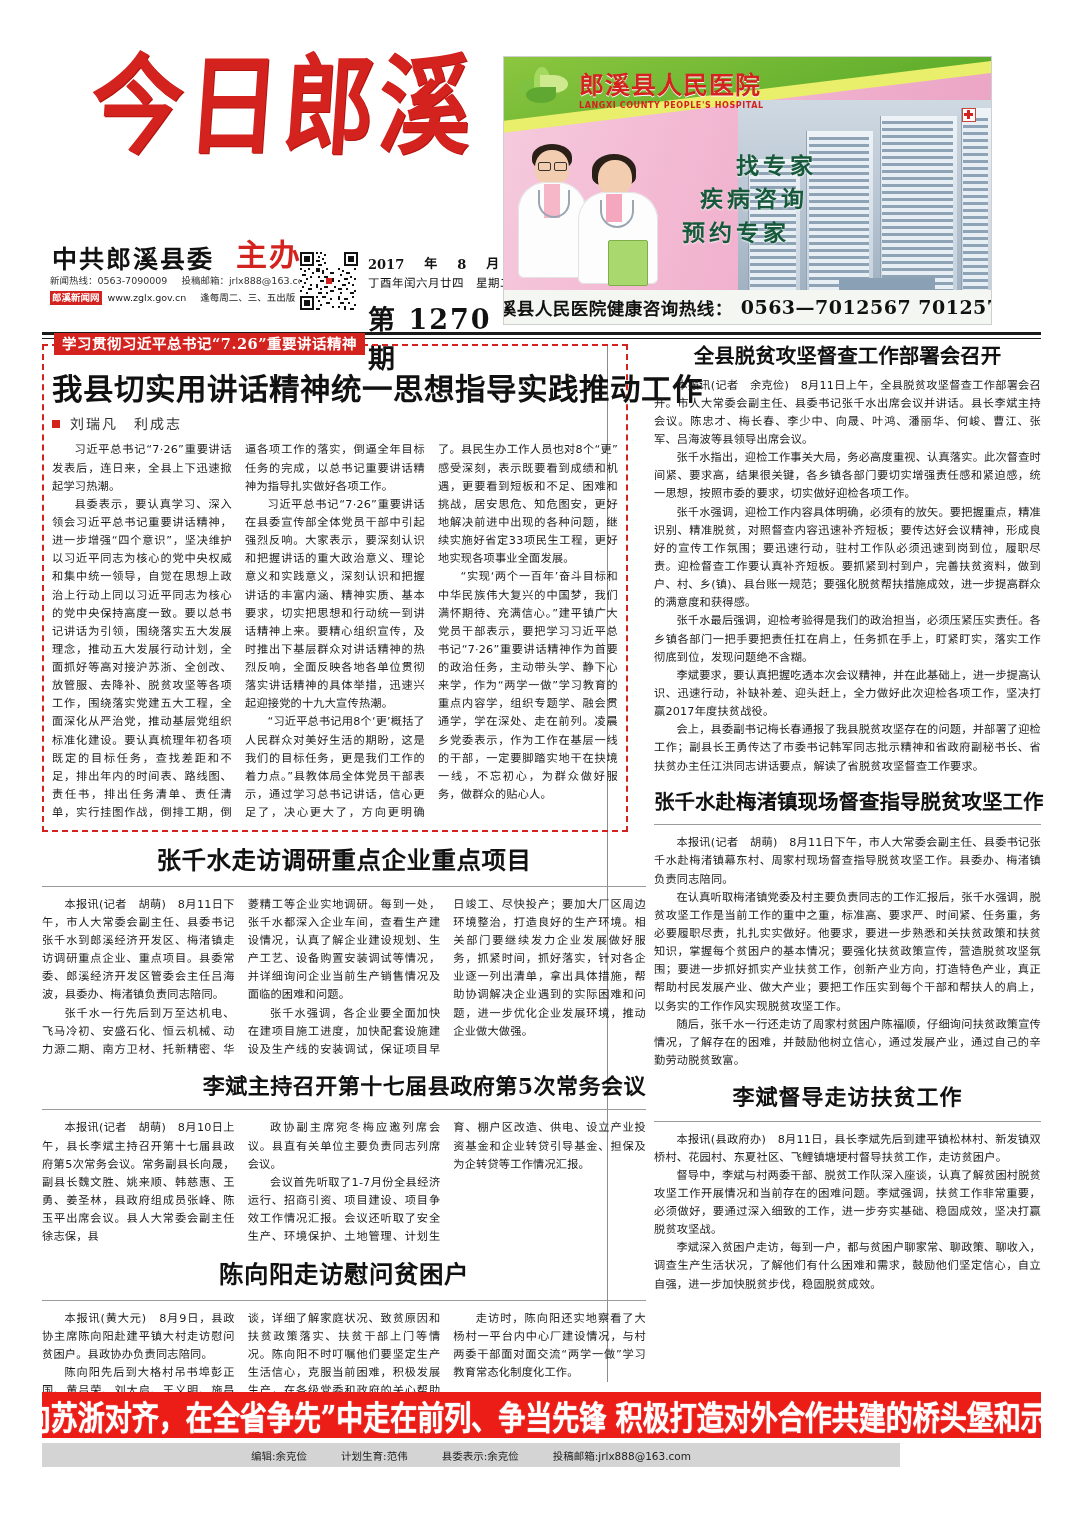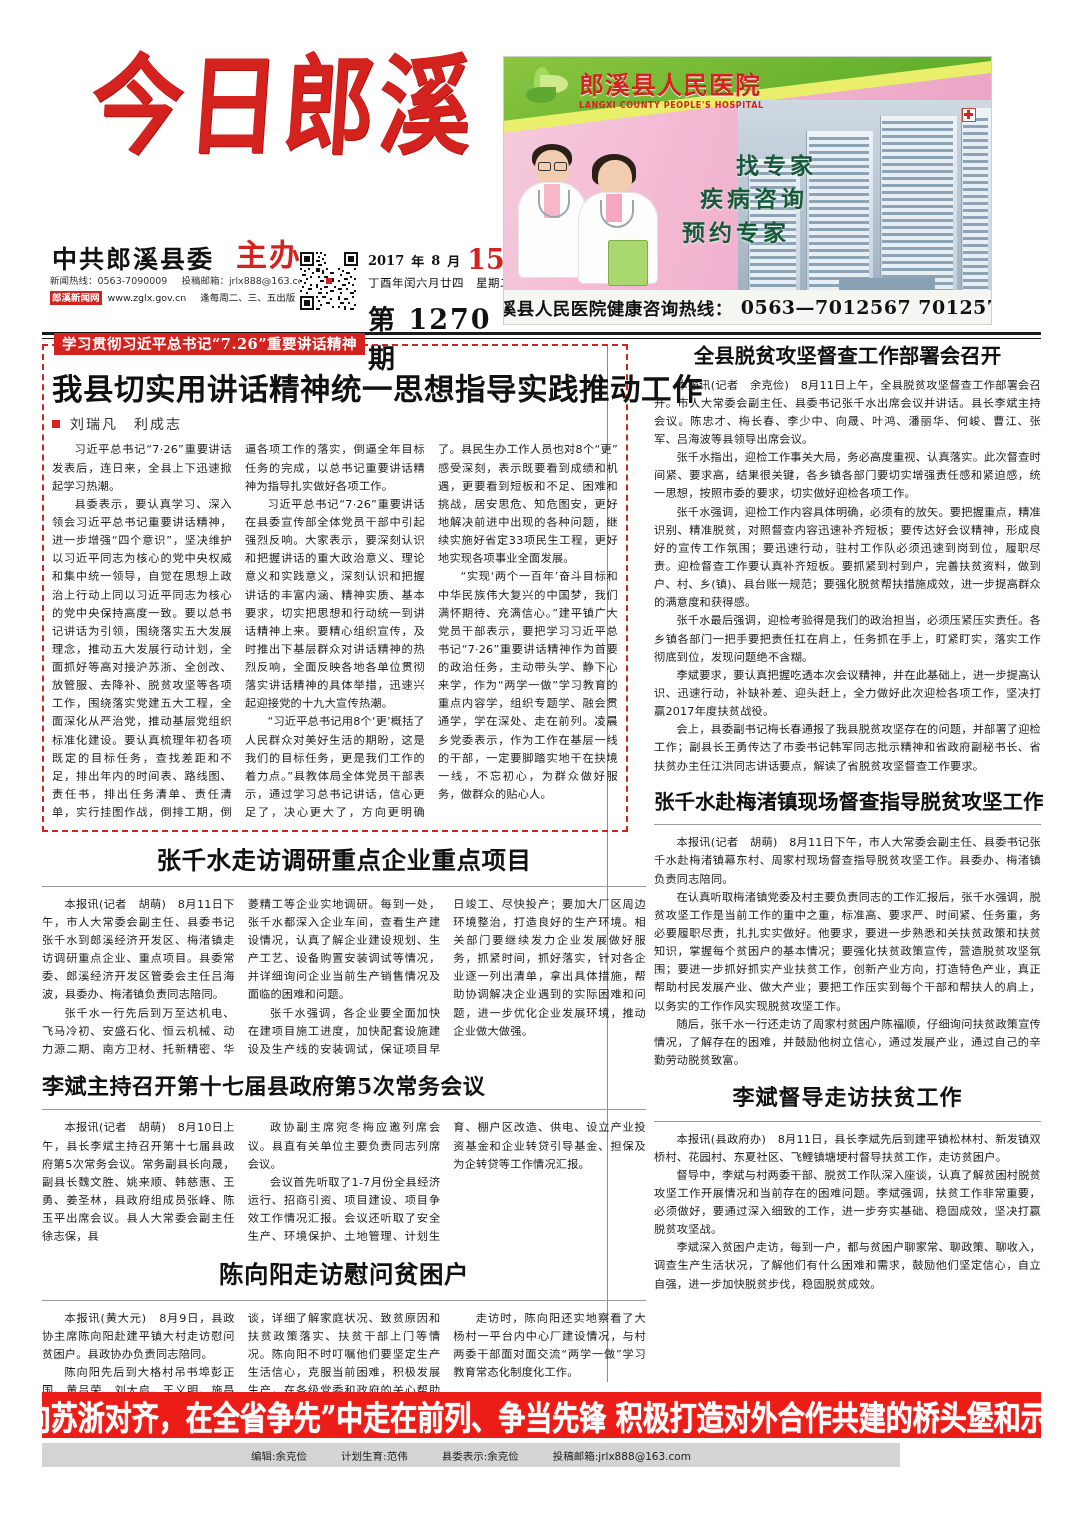--- a/index.html
+++ b/index.html
@@ -40,21 +40,21 @@
   .mh-contact .lbl{letter-spacing:0;}
   .mh-contact .redsite{color:#fff;background:#d4231f;padding:0 2px;font-weight:bold;}
   .mh-contact .sitetxt{color:#222;}
 
   
   .qr{position:absolute;left:300px;top:252px;width:58px;height:58px;background:#fff;}
   .qr svg{display:block;}
 
   
   .mh-date{position:absolute;left:368px;top:248px;width:128px;}
-  .dateline1{display:flex;align-items:center;gap:7px;font-family:"DejaVu Serif","Liberation Serif",serif;font-weight:bold;font-size:13px;color:#111;}
+  .dateline1{display:flex;align-items:flex-end;gap:20px;font-family:"DejaVu Serif","Liberation Serif",serif;font-weight:bold;font-size:13px;color:#111;}
   .dateline1 .big{font-size:27px;color:#d4231f;font-weight:bold;line-height:0.9;}
   .dateline2{font-size:11.5px;color:#111;margin-top:2px;letter-spacing:0.5px;white-space:nowrap;}
   .issue{font-family:"DejaVu Serif","Liberation Serif",serif;font-weight:bold;font-size:27px;color:#111;margin-top:8px;letter-spacing:2px;}
 
   
   .ad{position:absolute;left:503px;top:56px;width:487px;height:267px;overflow:hidden;border:1px solid #cfcfcf;}
   .ad-green{position:absolute;inset:0;background:linear-gradient(160deg,#8cc63f 0%,#5aab2a 45%,#3f8f1d 100%);}
   .ad-wave{position:absolute;left:-10%;top:16%;width:125%;height:72%;
     background:linear-gradient(115deg,#f6cfe0 0%,#f3b9d3 35%,#eda9c8 70%,#e89ec0 100%);
     transform:rotate(-7deg);}
@@ -102,21 +102,21 @@
   .lead-hd{
     font-family:"DejaVu Serif","Liberation Serif",serif;font-weight:bold;
     font-size:30.5px;line-height:1.16;color:#111;text-align:center;letter-spacing:0.5px;
     margin:20px 0 6px;white-space:nowrap;
   }
   .byline{text-align:left;font-size:14px;color:#333;margin-bottom:8px;letter-spacing:2px;}
   .byline .sq{display:inline-block;width:8px;height:8px;background:#d4231f;margin-right:10px;vertical-align:1px;}
 
   
   .hd-1{font-family:"DejaVu Serif","Liberation Serif",serif;font-weight:bold;font-size:24.5px;line-height:1.2;color:#111;text-align:center;letter-spacing:0.5px;white-space:nowrap;}
-  .hd-2{font-family:"DejaVu Serif","Liberation Serif",serif;font-weight:bold;font-size:22px;line-height:1.2;color:#111;text-align:left;letter-spacing:0.5px;white-space:nowrap;}
+  .hd-2{font-family:"DejaVu Serif","Liberation Serif",serif;font-weight:bold;font-size:22px;line-height:1.2;color:#111;text-align:right;letter-spacing:0.5px;white-space:nowrap;}
   .hd-r{font-family:"DejaVu Serif","Liberation Serif",serif;font-weight:bold;font-size:20.5px;line-height:1.2;color:#111;text-align:center;letter-spacing:0px;white-space:nowrap;}
   .hd-r-sm{font-family:"DejaVu Serif","Liberation Serif",serif;font-weight:bold;font-size:22px;line-height:1.2;color:#111;text-align:center;letter-spacing:1px;white-space:nowrap;}
 
   
   .cols3{column-count:3;column-gap:13px;column-rule:none;}
   .cols1{column-count:1;}
   .bodytxt{font-family:"DejaVu Sans","Liberation Sans",sans-serif;font-size:11.2px;line-height:1.62;color:#1c1c1c;text-align:justify;text-justify:inter-character;letter-spacing:0.2px;}
   .bodytxt p{margin:0;text-indent:2em;}
 
   .sec{margin-top:14px;}

